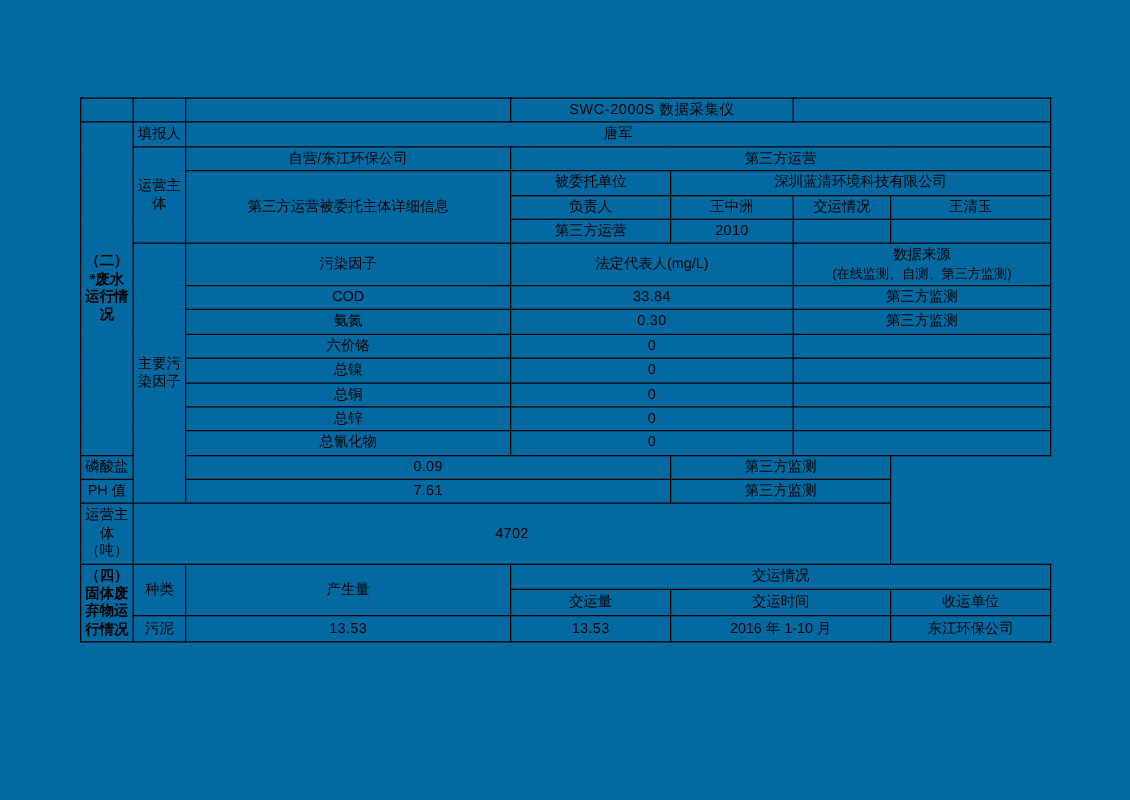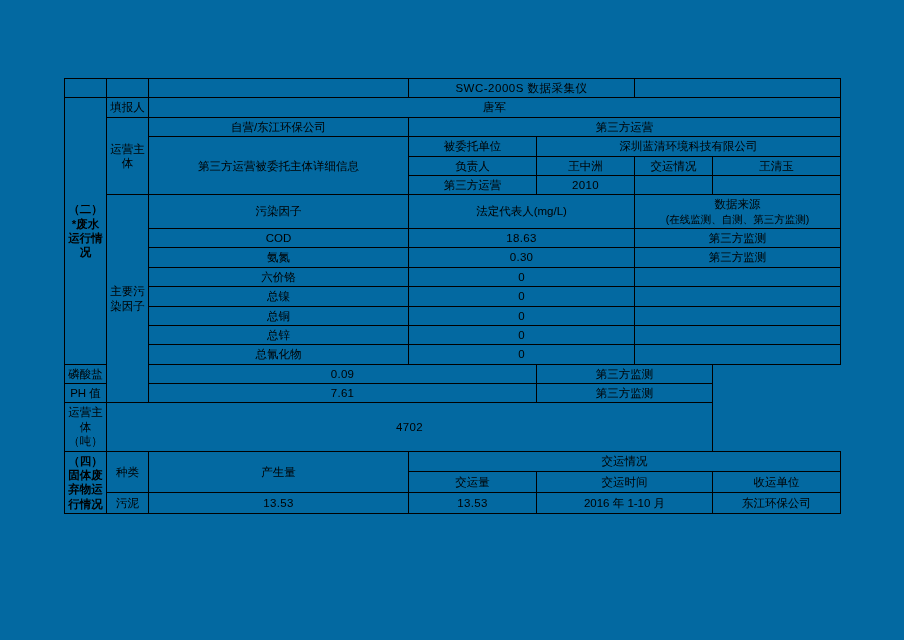--- a/index.html
+++ b/index.html
@@ -134,21 +134,21 @@
         <td>污染因子</td>
         <td colspan="2">法定代表人(mg/L)</td>
         <td colspan="2" class="two-line">
           <span>数据来源</span><br>
           <span class="small">(在线监测、自测、第三方监测)</span>
         </td>
       </tr>
 
       <tr>
         <td>COD</td>
-        <td colspan="2" class="mono-num">18.63</td>
+        <td colspan="2" class="mono-num">33.84</td>
         <td colspan="2">第三方监测</td>
       </tr>
       <tr>
         <td>氨氮</td>
         <td colspan="2" class="mono-num">0.30</td>
         <td colspan="2">第三方监测</td>
       </tr>
       <tr>
         <td>六价铬</td>
         <td colspan="2" class="mono-num">0</td>

